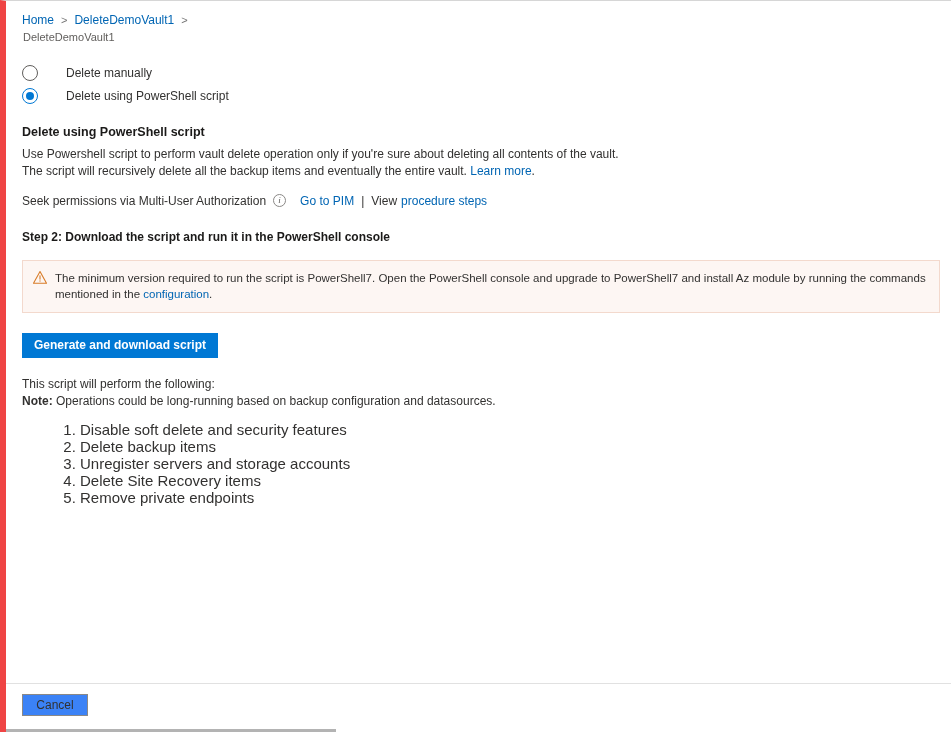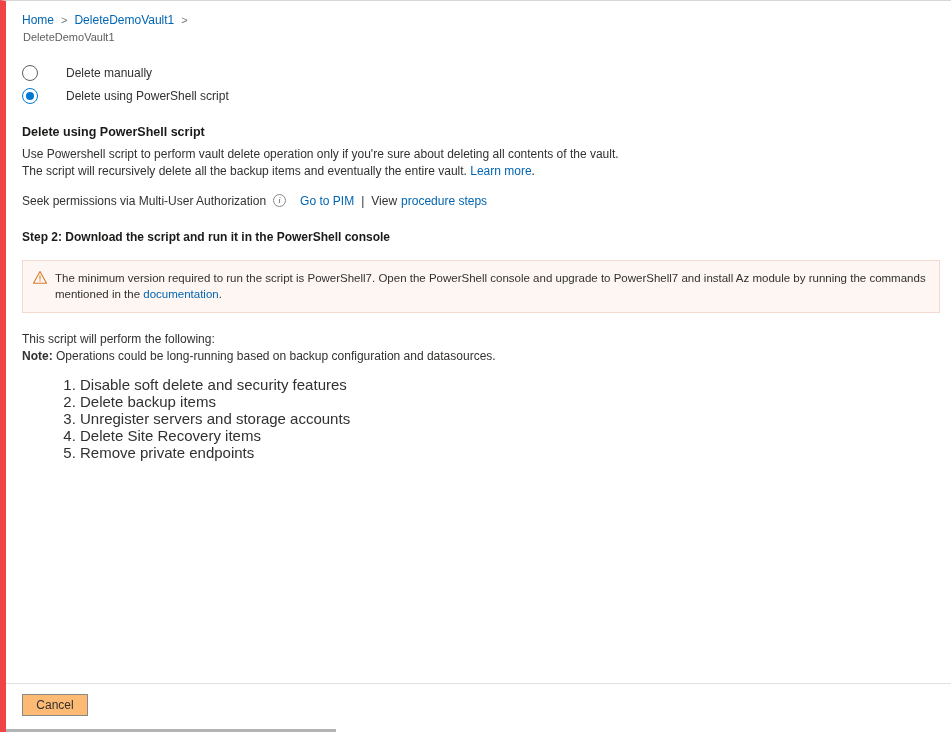--- a/index.html
+++ b/index.html
@@ -222,21 +222,21 @@
     border-top: 1px solid #e1e1e1;
     background: #ffffff;
   }
   .cancel-btn {
     position: absolute;
     left: 16px;
     top: 10px;
     width: 66px;
     height: 22px;
     border: 1px solid #8a8886;
-    background: #fdba74;
+    background: #3b82f6;
     font-family: "Liberation Sans", sans-serif;
     font-size: 12px;
     color: #323130;
     cursor: pointer;
   }
   .bottom-scroll {
     position: absolute;
     left: 0;
     bottom: 0;
     width: 330px;
@@ -290,23 +290,24 @@
     <div class="step-head">Step 2: Download the script and run it in the PowerShell console</div>
 
     <div class="warning">
       <span class="warn-icon">
         <svg width="14" height="13" viewBox="0 0 14 13">
           <path d="M7 0.6 L13.5 12.2 L0.5 12.2 Z" fill="none" stroke="#d87c29" stroke-width="1.1"></path>
           <rect x="6.45" y="4.4" width="1.1" height="4.2" fill="#d87c29"></rect>
           <rect x="6.45" y="9.4" width="1.1" height="1.2" fill="#d87c29"></rect>
         </svg>
       </span>
-      <span><span>The minimum version required to run the script is PowerShell7. Open the PowerShell console and upgrade to PowerShell7 and install Az module by running the commands mentioned in the </span><a class="link">documentation</a><span>.</span></span>
-    </div>
-
+      <span><span>The minimum version required to run the script is PowerShell7. Open the PowerShell console and upgrade to PowerShell7 and install Az module by running the commands mentioned in the </span><a class="link">configuration</a><span>.</span></span>
+    </div>
+
+    <button class="primary-btn">Generate and download script</button>
 
     <div class="note">
       <div>This script will perform the following:</div>
       <div><b>Note:</b><span> Operations could be long-running based on backup configuration and datasources.</span></div>
     </div>
 
     <ol class="script-list">
       <li>Disable soft delete and security features</li>
       <li>Delete backup items</li>
       <li>Unregister servers and storage accounts</li>

